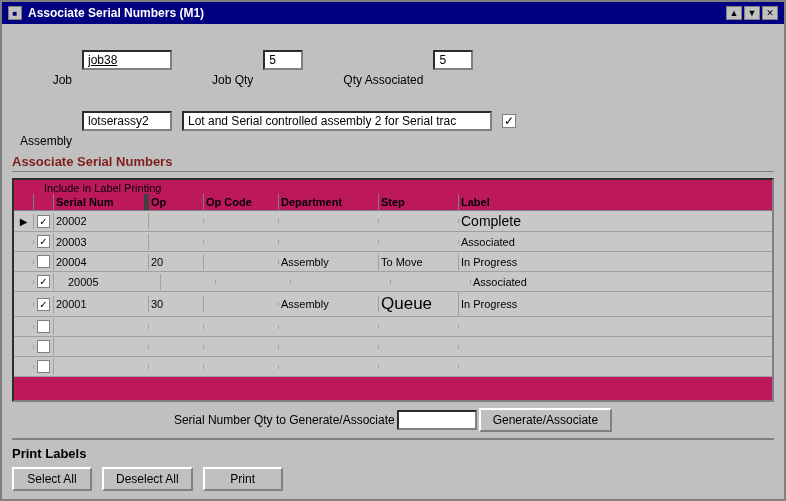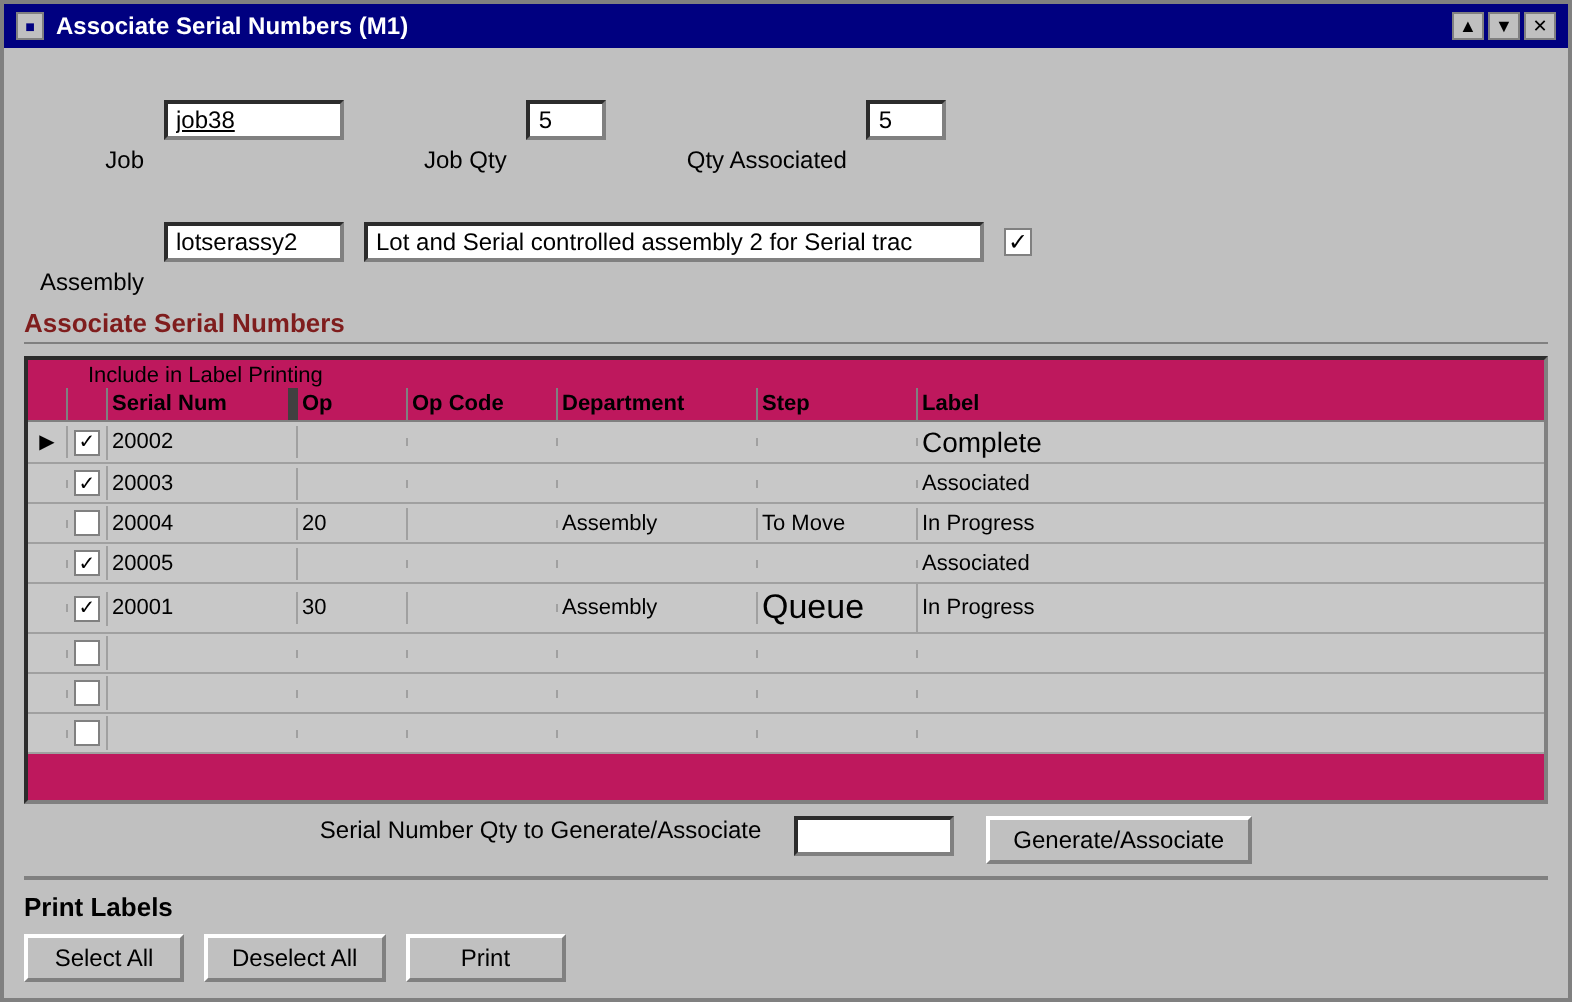--- a/index.html
+++ b/index.html
@@ -129,23 +129,23 @@
     }
 
     .bottom-area {
       display: flex;
       flex-direction: column;
       gap: 6px;
     }
 
     .gen-row {
       display: flex;
-      align-items: flex-start;
+      align-items: center;
       justify-content: center;
-      gap: 16px;
+      gap: 2px;
     }
 
     .gen-label {
       font-size: 12px;
     }
 
     .gen-input {
       width: 80px;
       height: 20px;
       background: white;
@@ -300,21 +300,21 @@
           <div style="flex:1; padding:2px; font-size:11px;">In Progress</div>
         </div>
 
         <div style="display:flex; border-bottom:1px solid #a0a0a0; background:#c8c8c8; min-height:20px; align-items:center;">
           <div style="width:20px; border-right:1px solid #a0a0a0; padding:2px;"></div>
           <div style="width:20px; border-right:1px solid #a0a0a0; padding:2px; display:flex; align-items:center; justify-content:center;">
               <div style="width:13px;height:13px;background:white;border:1px solid #808080;display:flex;align-items:center;justify-content:center;cursor:pointer;">
                 <span style="font-size:10px;">✓</span>
               </div>
             </div>
-          <div style="width:95px; border-right:1px solid #a0a0a0; padding:2px; font-size:11px;">20005</div>
+          <div style="width:95px; border-right:1px solid #a0a0a0; padding:2px; font-size:11px;margin-left:12px;">20005</div>
           <div style="width:55px; border-right:1px solid #a0a0a0; padding:2px; font-size:11px;"></div>
           <div style="width:75px; border-right:1px solid #a0a0a0; padding:2px; font-size:11px;"></div>
           <div style="width:100px; border-right:1px solid #a0a0a0; padding:2px; font-size:11px;"></div>
           <div style="width:80px; border-right:1px solid #a0a0a0; padding:2px; font-size:11px;"></div>
           <div style="flex:1; padding:2px; font-size:11px;">Associated</div>
         </div>
 
         <div style="display:flex; border-bottom:1px solid #a0a0a0; background:#c8c8c8; min-height:20px; align-items:center;">
           <div style="width:20px; border-right:1px solid #a0a0a0; padding:2px;"></div>
           <div style="width:20px; border-right:1px solid #a0a0a0; padding:2px; display:flex; align-items:center; justify-content:center;">

